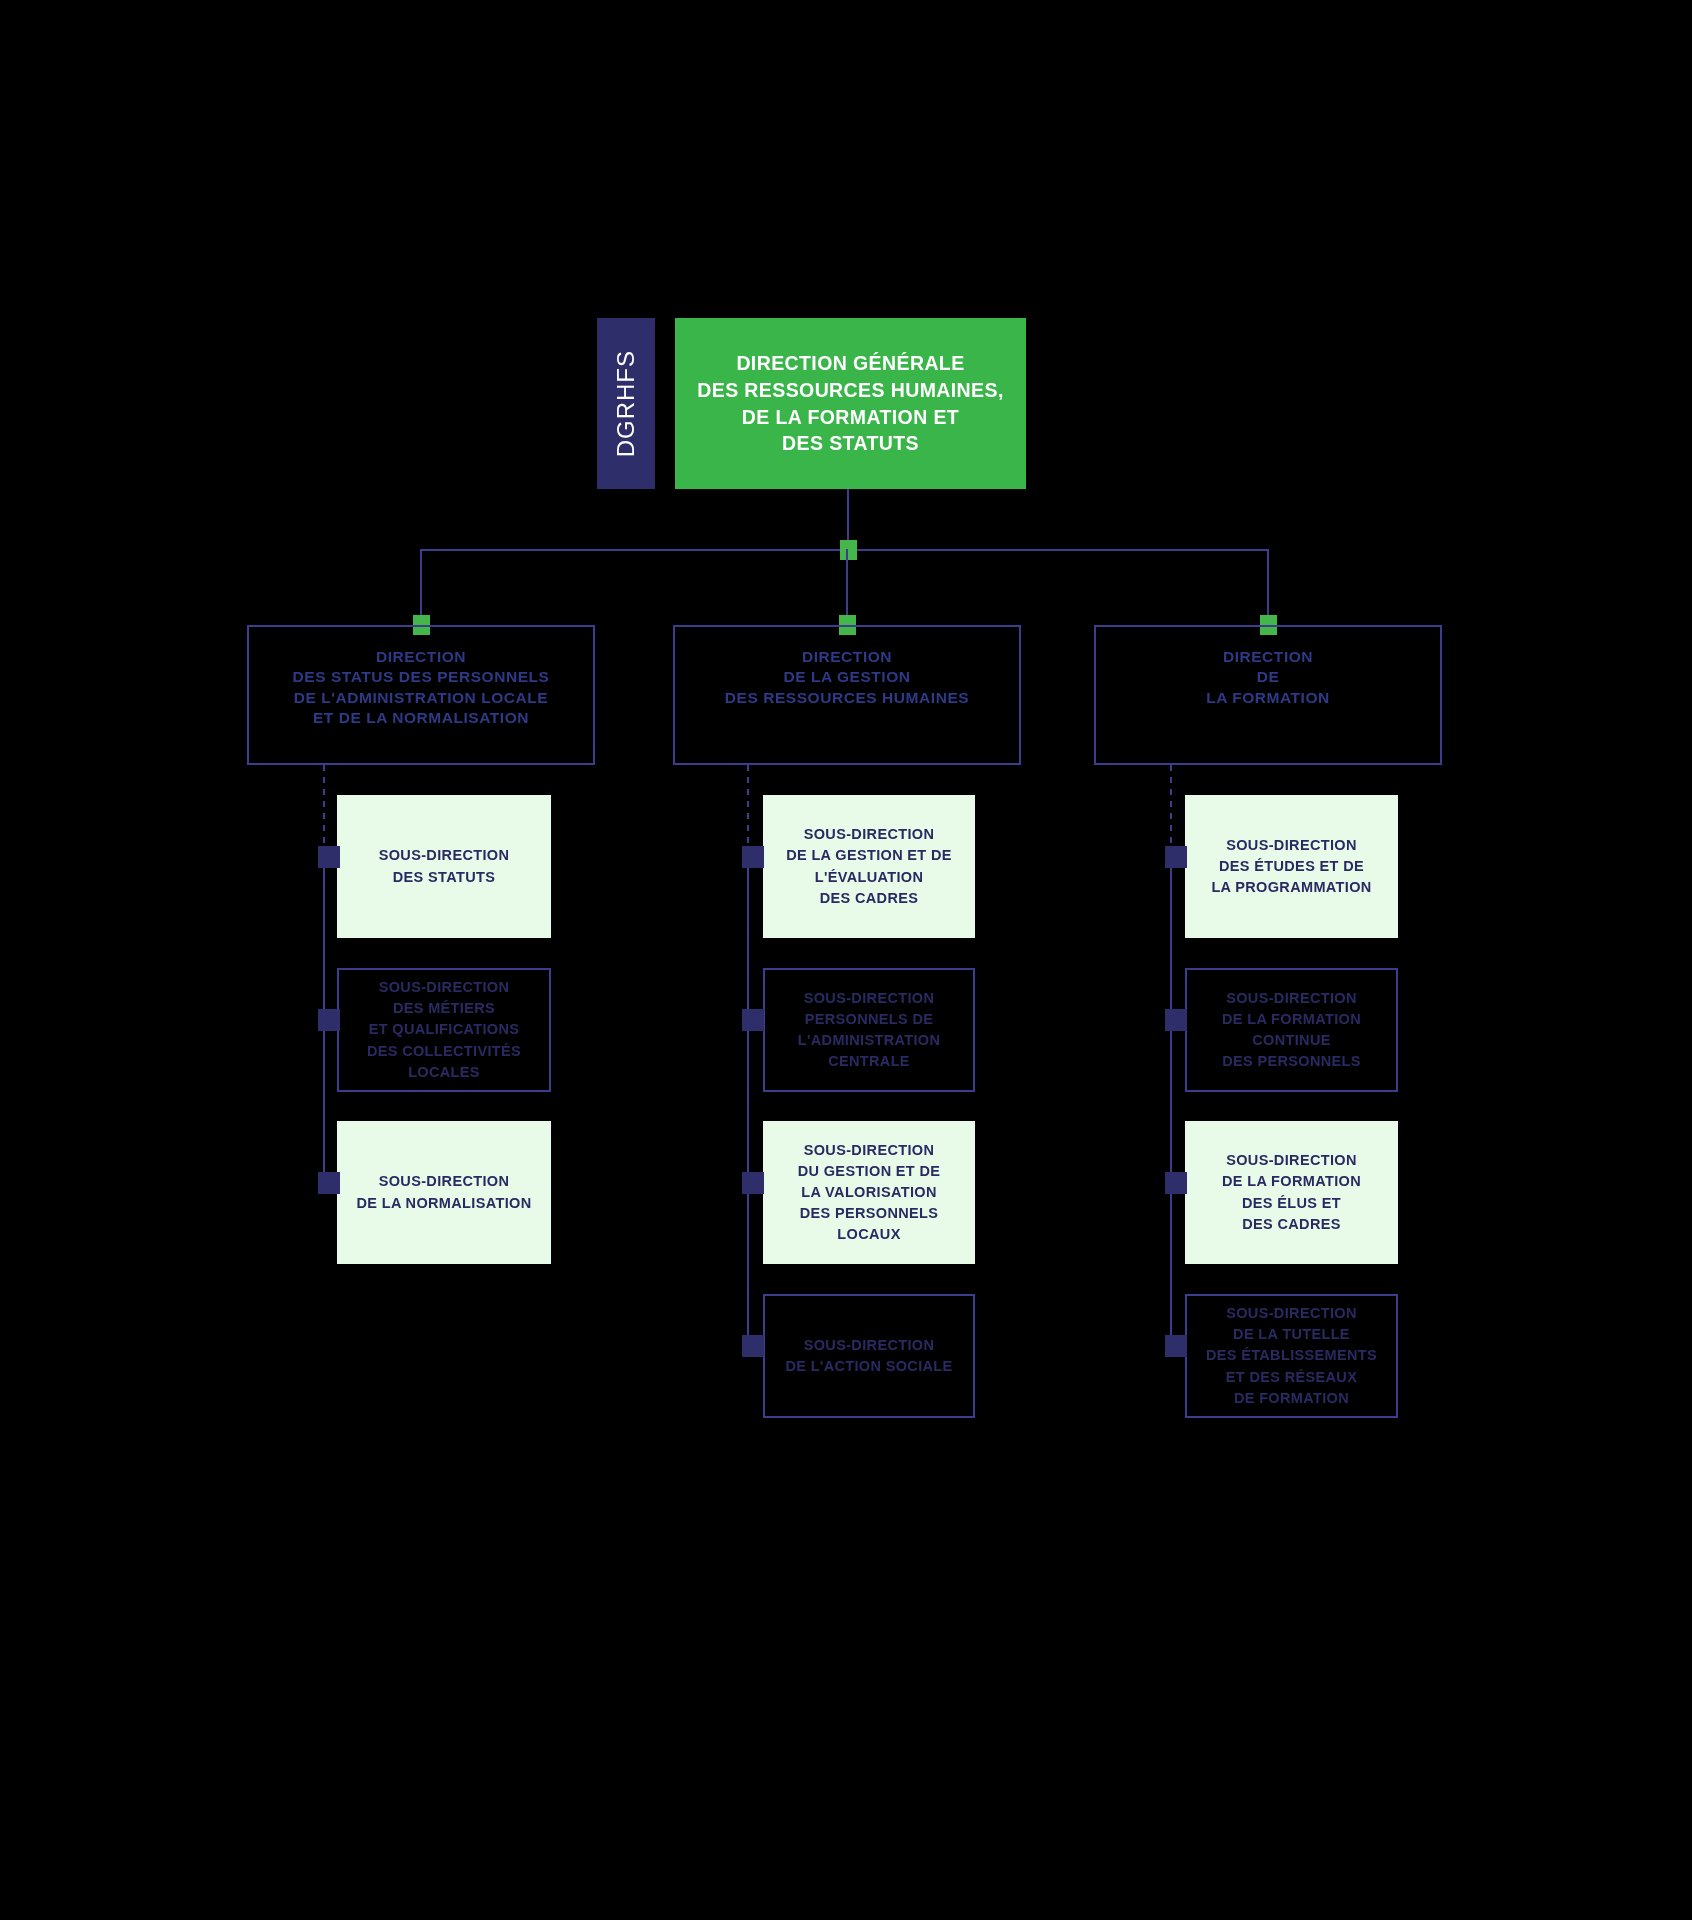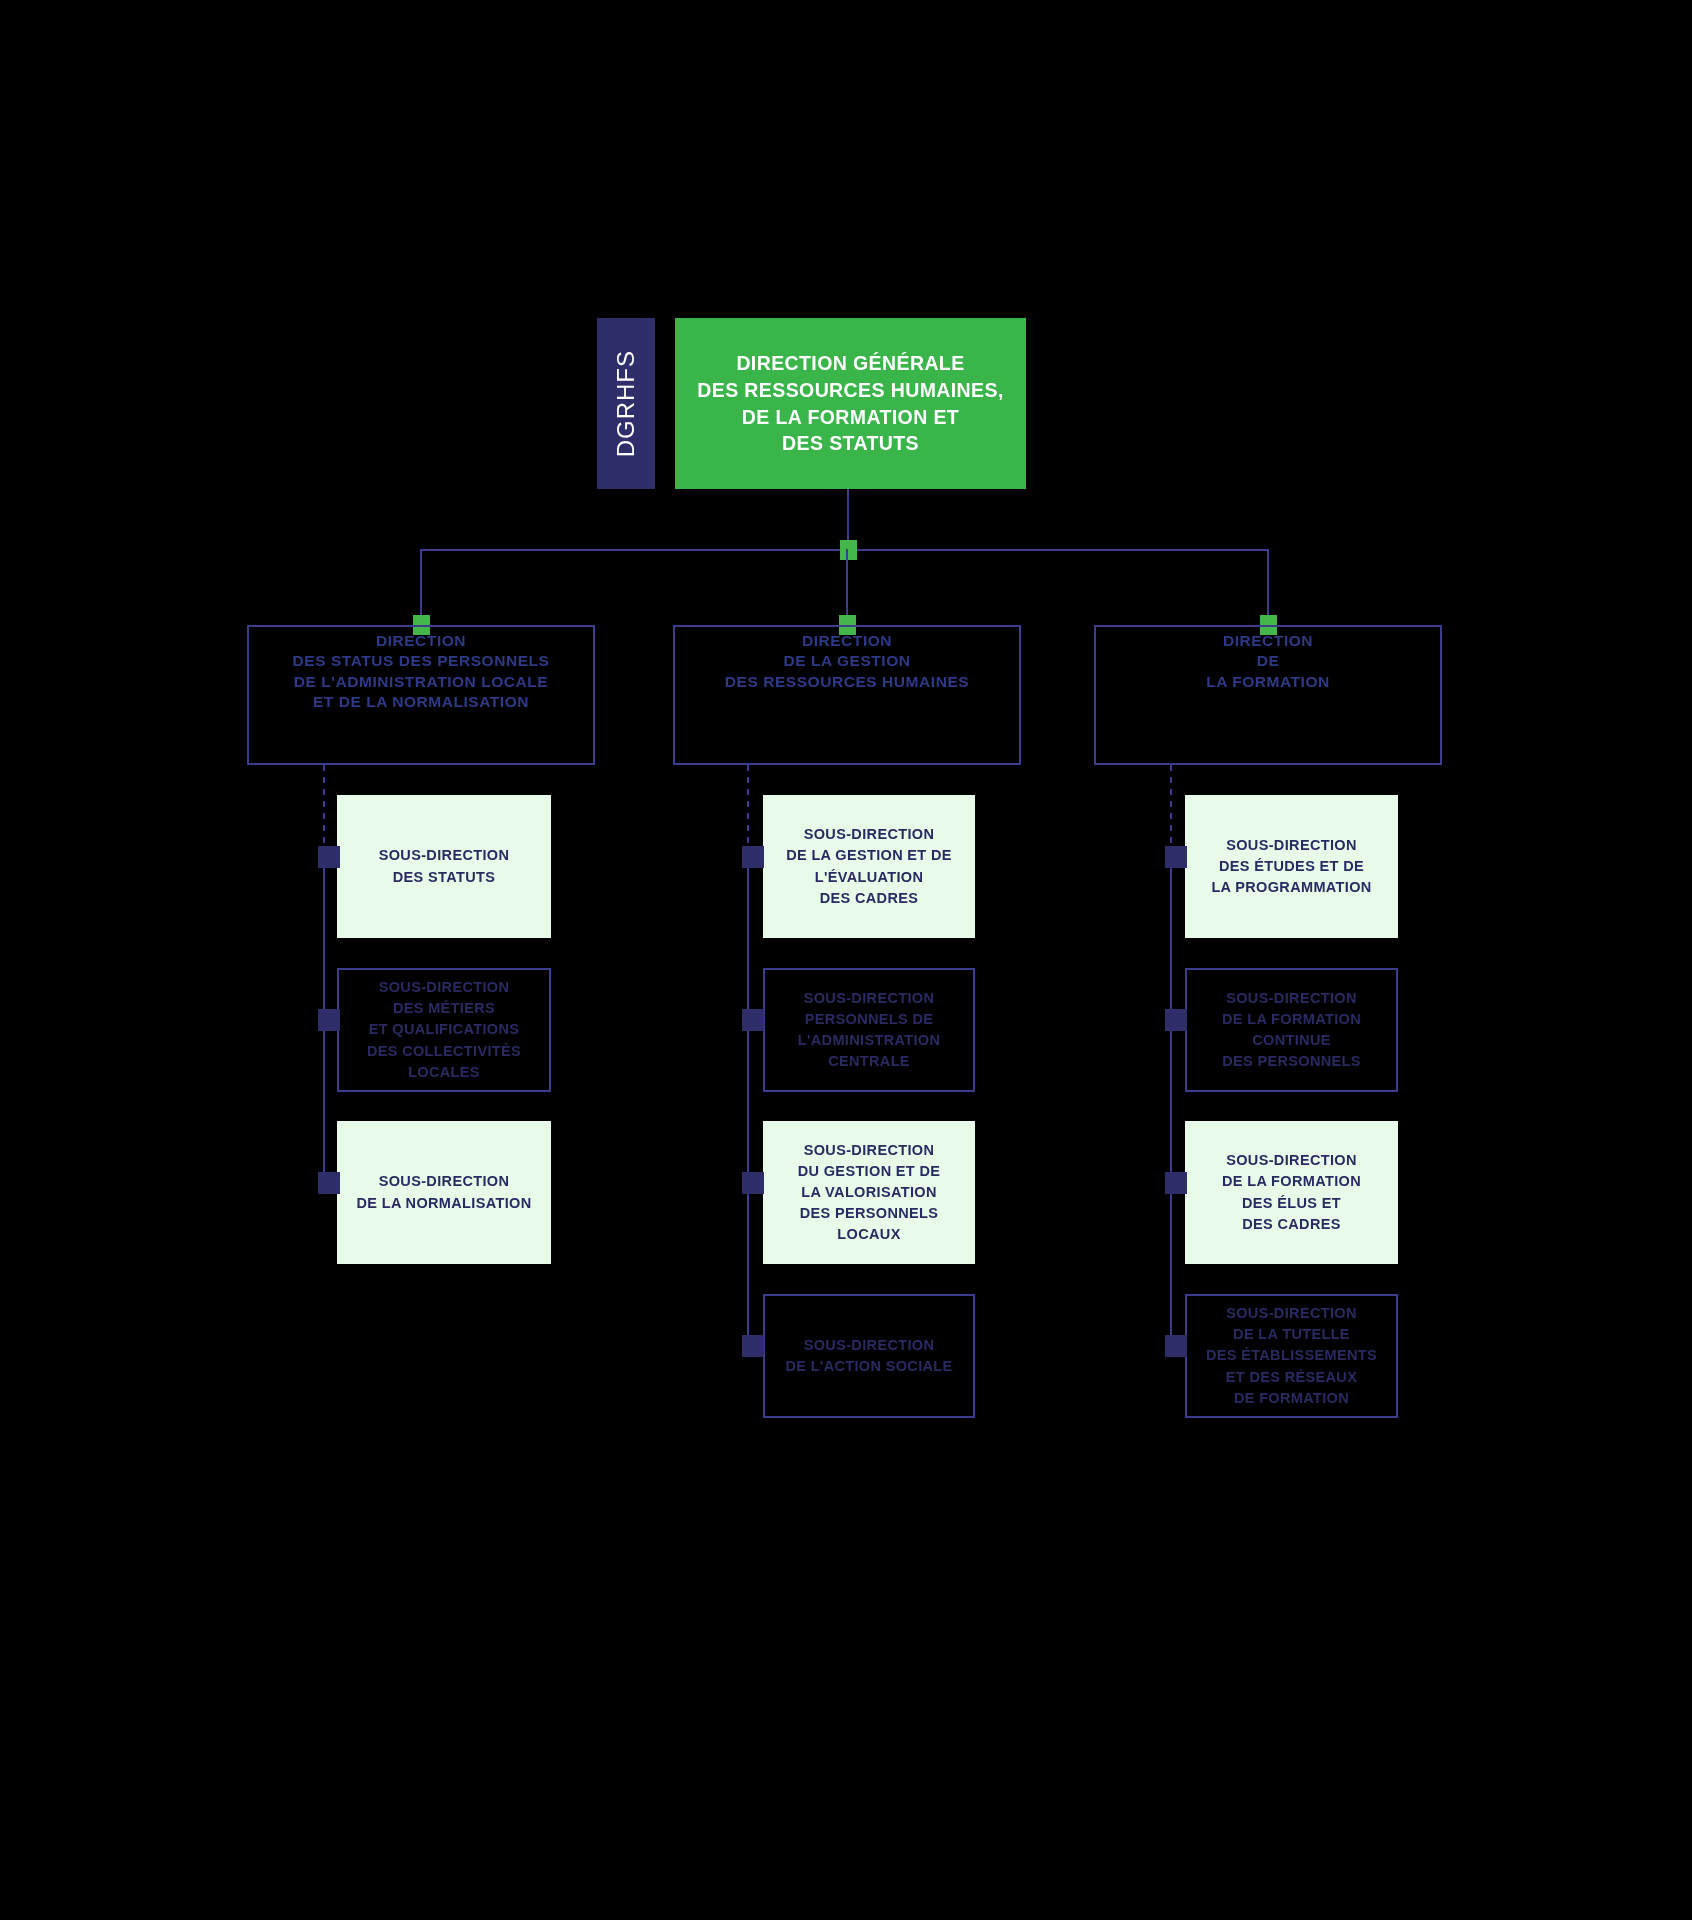--- a/index.html
+++ b/index.html
@@ -99,21 +99,21 @@
 
   
   .dir-box {
     position: absolute;
     border: 2px solid #3d3d8f;
     background: transparent;
     box-sizing: border-box;
     display: flex;
     align-items: flex-start;
     justify-content: center;
-    padding-top: 4px;
+    padding-top: 20px;
   }
   .dir-box .dir-text {
     text-align: center;
     color: #2e3a87;
     font-weight: bold;
     font-size: 15.5px;
     line-height: 1.32;
     letter-spacing: 0.55px;
   }
 

